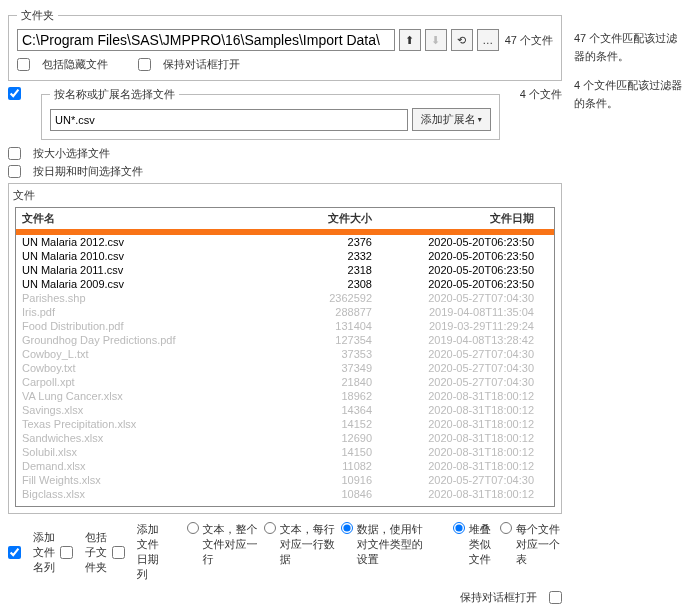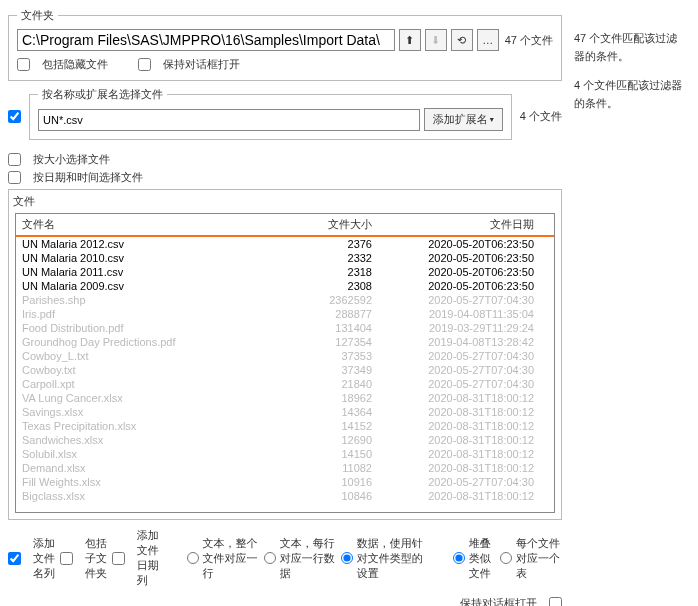--- a/index.html
+++ b/index.html
@@ -10,39 +10,39 @@
 .side p{margin-bottom:12px}
 fieldset{border:1px solid #bbb;padding:6px 8px 8px;margin-bottom:6px;position:relative}
 legend{padding:0 4px;font-size:11px;color:#333}
 .prow{display:flex;gap:4px;align-items:center}
 .path{flex:1;border:1px solid #888;padding:3px 4px;background:#fff;font-size:14px;height:22px}
 .ibtn{width:22px;height:22px;border:1px solid #888;background:#f4f4f4;display:flex;align-items:center;justify-content:center;cursor:pointer;font-size:11px}
 .count{font-size:11px;margin-left:2px;white-space:nowrap}
 .inline{display:flex;gap:30px;margin-top:6px;align-items:center}
 .cb{display:flex;align-items:center;gap:12px;font-size:11px}
 .cb input{width:13px;height:13px}
-.nrow{display:flex;gap:6px;align-items:center}
+.nrow{display:flex;gap:18px;}
 .ncheck{width:13px;height:13px;margin-right:2px}
 .ninput{flex:1;border:1px solid #888;padding:3px 4px;height:22px;font-size:11px}
 .addbtn{border:1px solid #888;background:#f4f4f4;padding:3px 8px;font-size:11px;cursor:pointer;display:flex;align-items:center;gap:2px}
 .files-wrap{border:1px solid #bbb;margin-top:4px}
 .files-label{font-size:11px;padding:4px 4px 2px}
 .tbl-wrap{border:1px solid #888;margin:2px 6px 6px;height:300px;overflow:hidden;position:relative}
 .tbl-head,.trow{display:flex;font-size:11px}
-.tbl-head{border-bottom:2px solid #f97316;font-weight:normal;padding:3px 0}
+.tbl-head{border-bottom:6px solid #f97316;font-weight:bold;padding:3px 0}
 .tbl-body{overflow-y:scroll;height:278px}
 .trow{padding:1px 0}
 .c1{width:280px;padding-left:6px}
 .c2{width:80px;text-align:right;padding-right:4px}
 .c3{width:158px;text-align:right;padding-left:10px}
 .active{color:#000}
 .dim{color:#bbb}
 .opts{display:flex;gap:20px;margin-top:8px;font-size:11px}
 .col{display:flex;flex-direction:row;gap:3px}
-.rb{display:flex;align-items:center;gap:4px}
+.rb{display:flex;gap:4px}
 .rb input{width:12px;height:12px}
 .chev{font-size:8px}
 </style>
 </head>
 <body>
 
 <div class="layout">
 <div class="main">
 
 <fieldset>
@@ -75,21 +75,21 @@
 <input class="ninput" value="UN*.csv" style="">
 <div class="addbtn">
               <span>添加扩展名</span>
               <span class="chev">▾</span>
             </div>
 </div>
 </fieldset>
 <span class="count">4 个文件</span>
 </div>
 
-<div style="margin-top:6px">
+<div style="">
 <label class="cb">
           <input type="checkbox" style="">
           <span>按大小选择文件</span>
         </label>
 </div>
 <div style="margin-top:3px">
 <label class="cb">
           <input type="checkbox" style="">
           <span>按日期和时间选择文件</span>
         </label>

